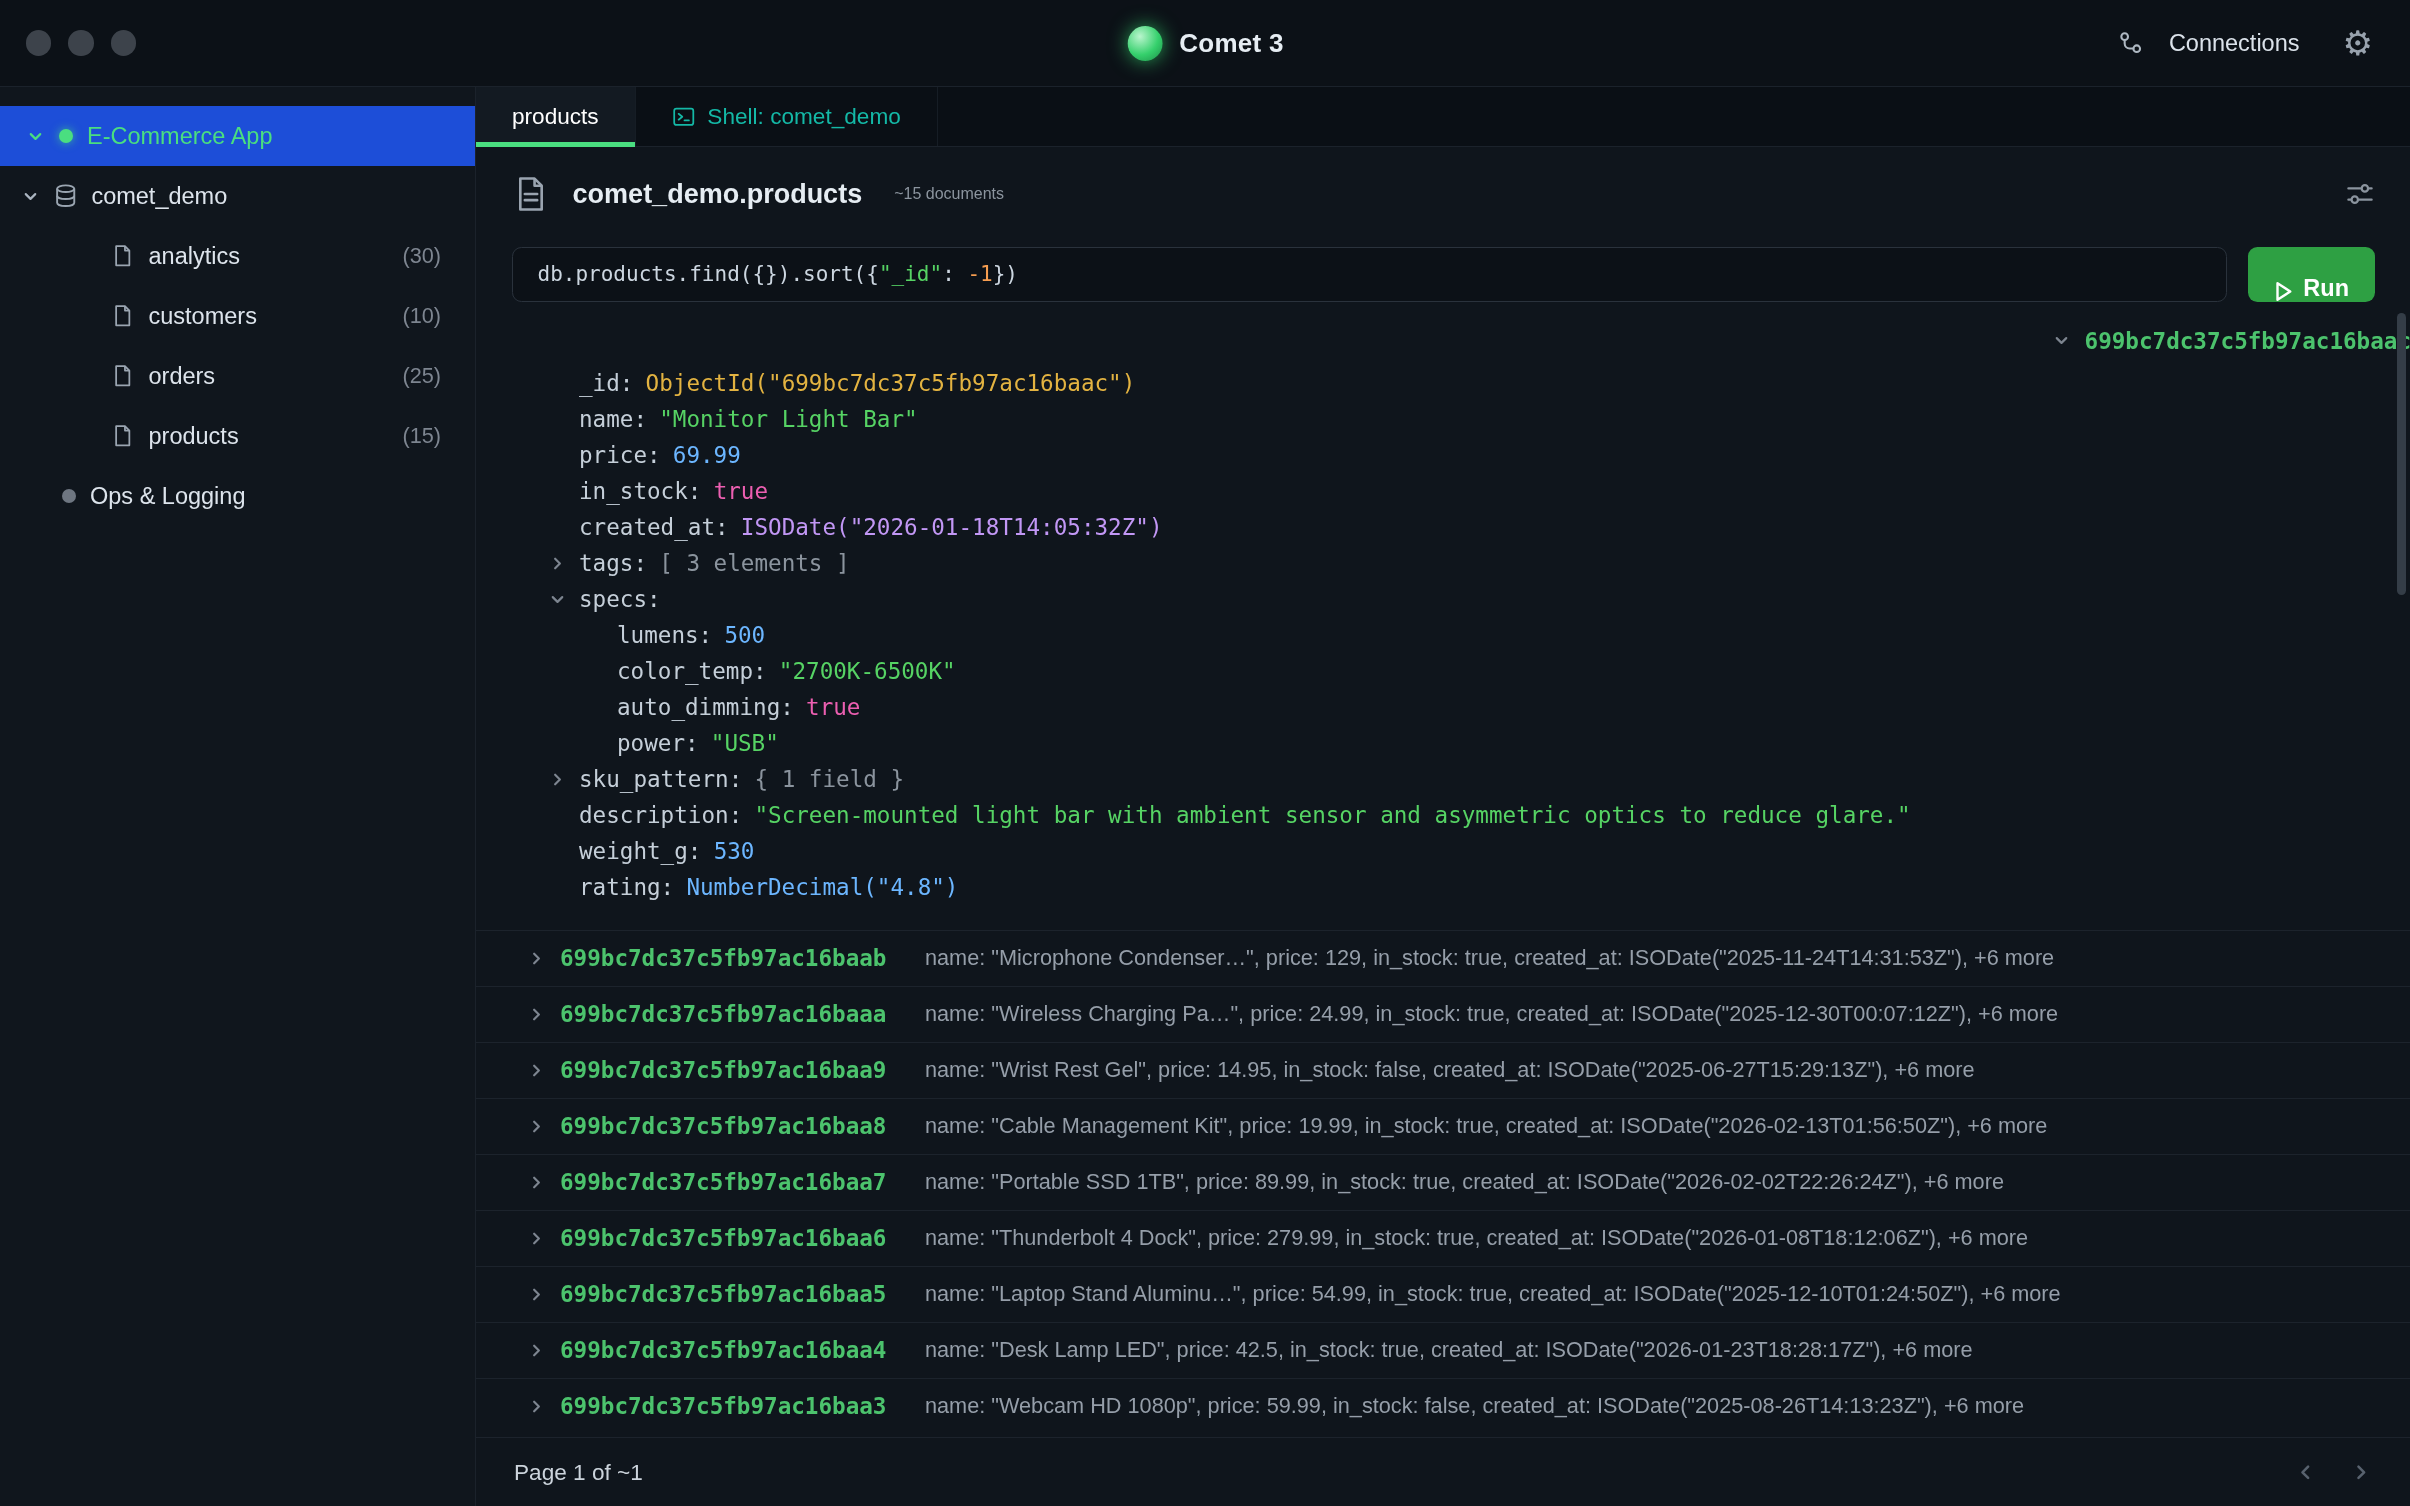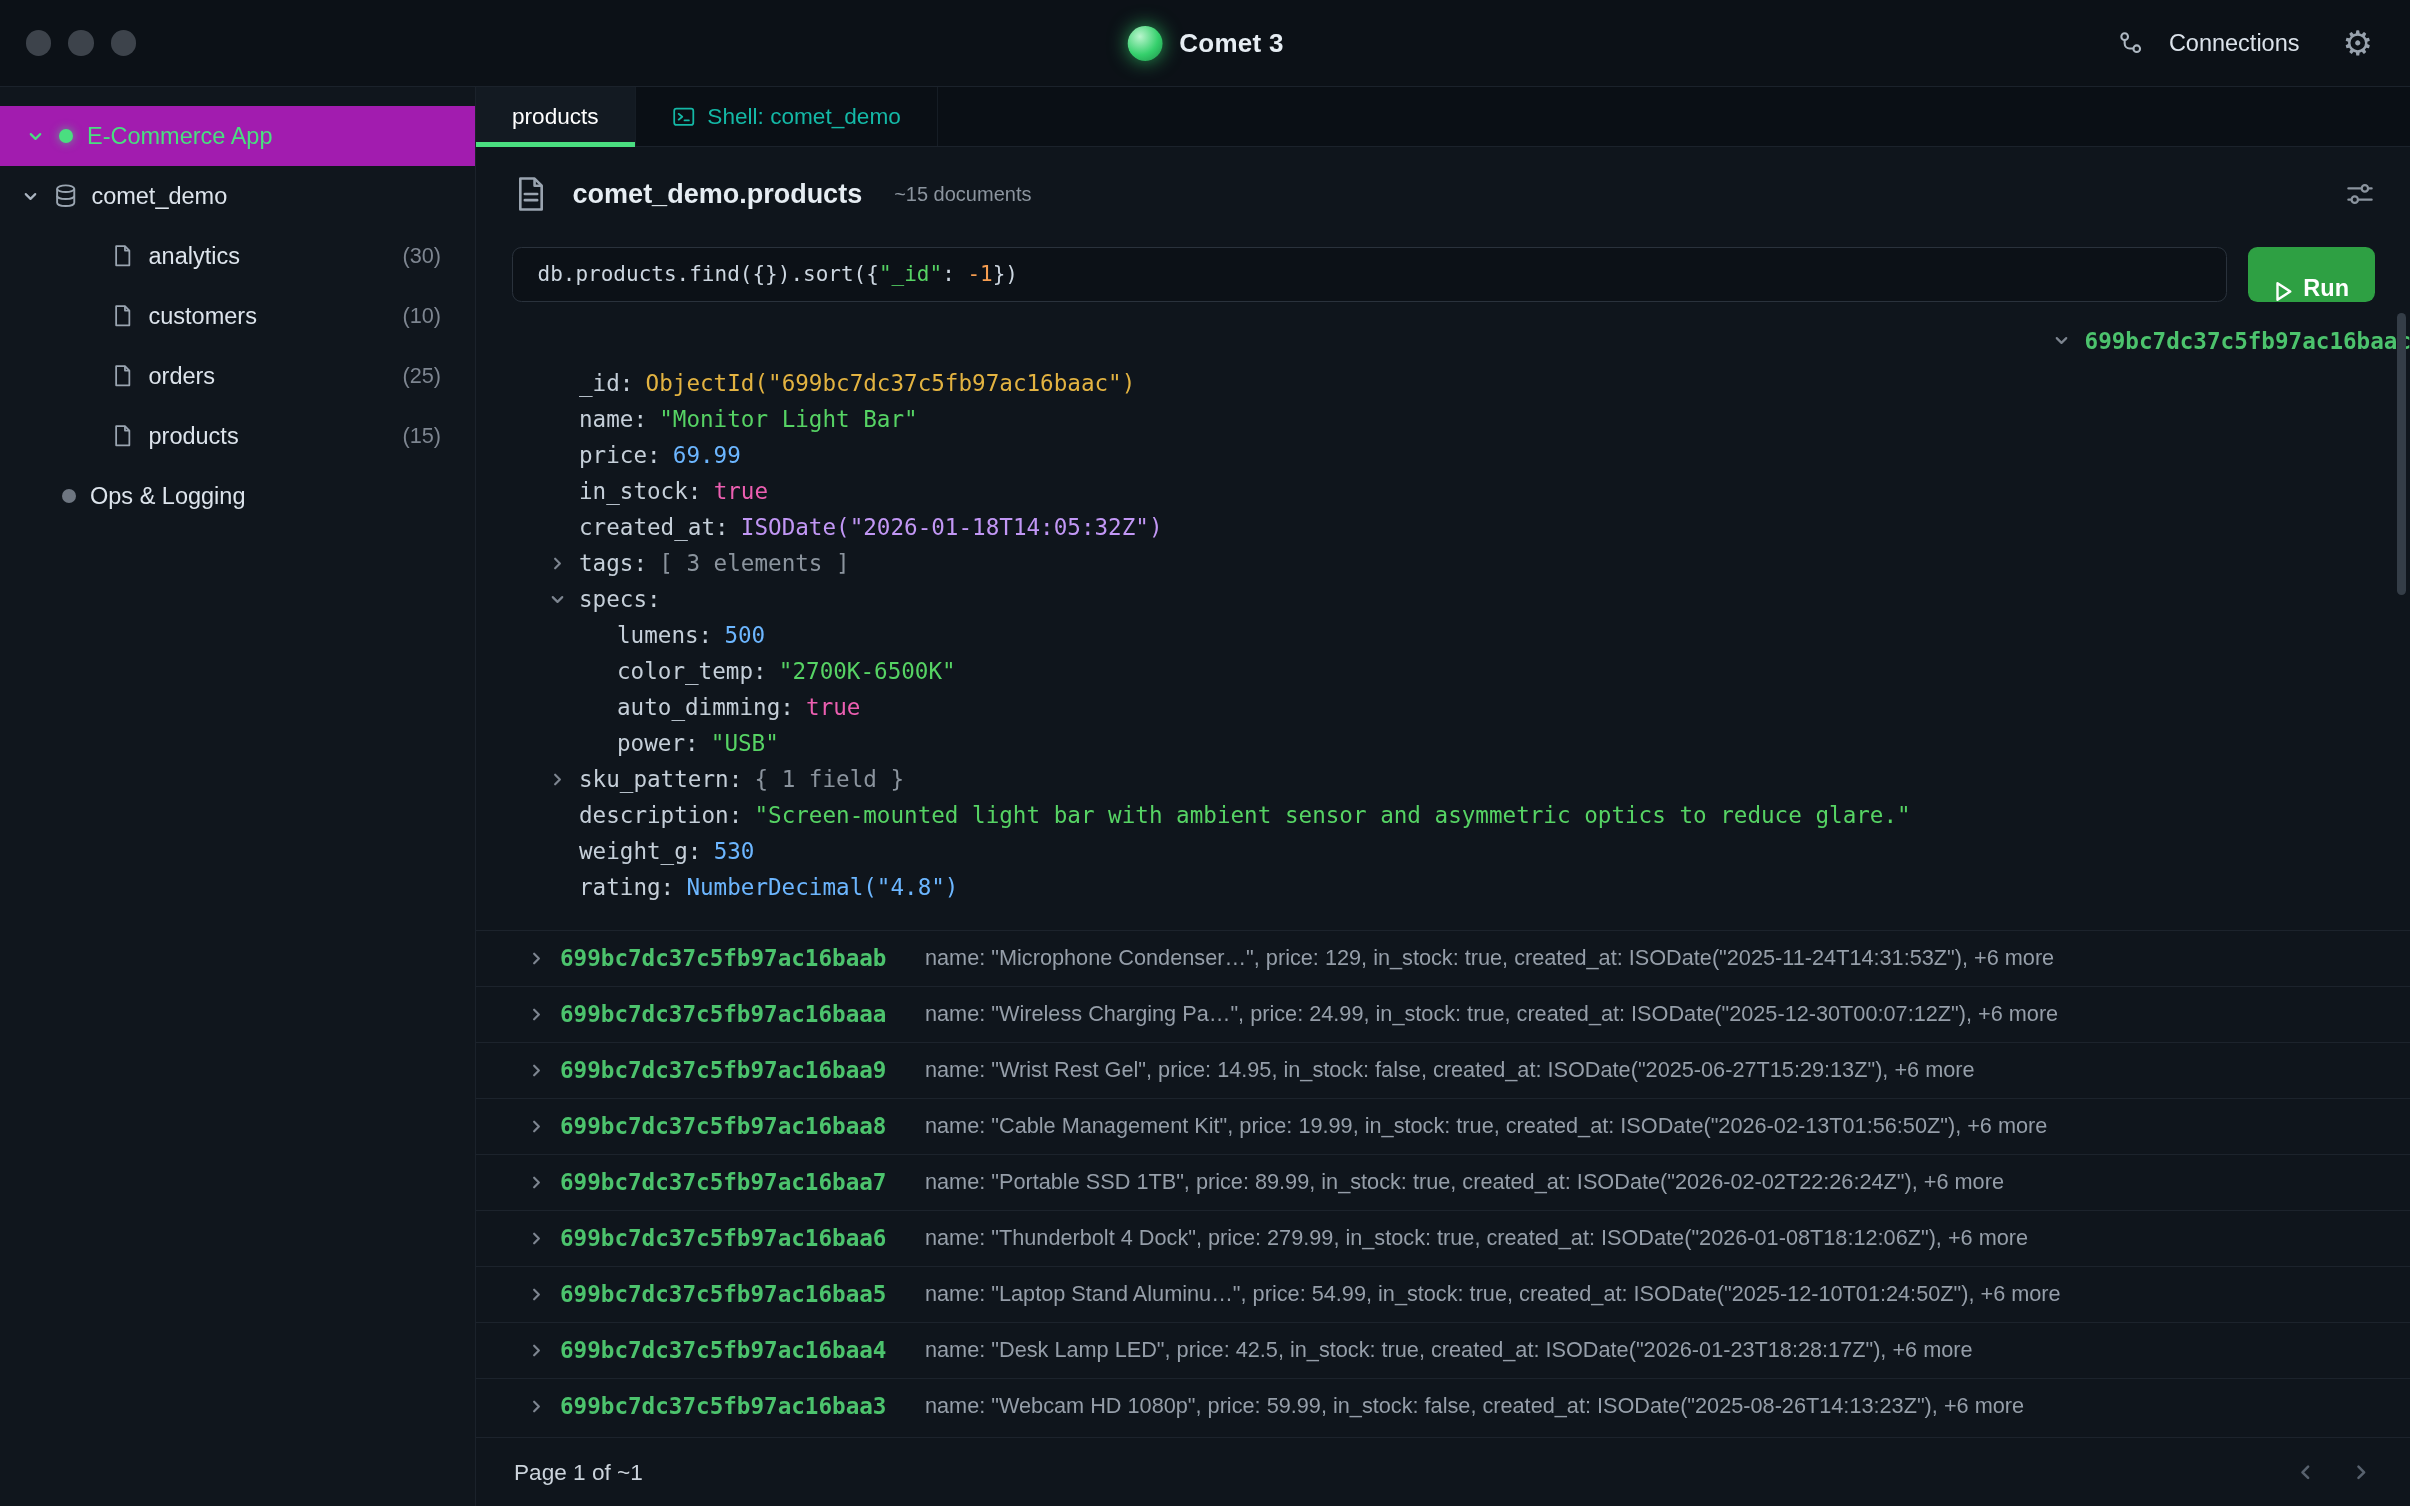--- a/index.html
+++ b/index.html
@@ -29,21 +29,21 @@
   .connections .icn { color:#aeb8c2; display:flex; }
   .gear { font-size:34px; color:#98a2ad; line-height:1; }
 
   
   .body { flex:1; display:flex; min-height:0; }
 
   
   .sidebar { flex:0 0 476px; background:#10161d; border-right:0.9px solid #1b222b; padding-top:19px; }
   .srow { height:60px; display:flex; align-items:center; font-size:23.5px; color:#dde4ec; }
   .srow .icn { display:flex; color:#9aa5b1; }
-  .srow-connection { padding-left:26px; gap:14px; background:#a21caf; color:var(--accent-green,#4ade80); }
+  .srow-connection { padding-left:26px; gap:14px; background:#1d4ed8; color:var(--accent-green,#4ade80); }
   .srow-connection .chev { color:var(--accent-green,#4ade80); }
   .dot { width:14px; height:14px; border-radius:50%; }
   .dot-green { background:var(--accent-green,#4ade80); box-shadow:0 0 9.4px rgba(74,222,128,.7); }
   .dot-gray { background:#6e7681; }
   .srow-database { padding-left:21px; gap:13px; }
   .srow-database .chev { color:#aab4c0; }
   .coll-row { padding-left:111px; padding-right:34px; gap:14px; }
   .coll-label { flex:1; }
   .coll-count { color:#7d8590; font-size:21.7px; }
   .srow-ops { padding-left:62px; gap:14px; }
@@ -61,21 +61,21 @@
   }
   .tab.active { background:#131a22; color:#ffffff; }
   .tab.active::after {
     content:""; position:absolute; left:0; right:0; bottom:-0.9px; height:4.7px;
     background:var(--accent-green,#3fb950);
   }
 
   .coll-header { flex:0 0 94px; display:flex; align-items:center; padding:0 36px; gap:22.6px; }
   .coll-header .icn { display:flex; color:#9aa4b0; }
   .coll-title { font-size:27px; font-weight:bold; }
-  .coll-sub { font-size:20px; color:#8b949e; margin-left:9.4px; }
+  .coll-sub { font-size:16px; color:#8b949e; margin-left:9.4px; }
   .header-actions { margin-left:auto; display:flex; color:#8b949e; }
 
   .query-row { flex:0 0 66px; display:flex; align-items:center; gap:21px; padding:0 36px; }
   .query-input {
     flex:1; height:55px; background:#0c1117; border:0.9px solid #2a323c; border-radius:9.4px;
     display:flex; align-items:center; padding:0 24.5px; white-space:pre;
     font-family:"DejaVu Sans Mono", monospace; font-size:21px; color:#ccd6e0; overflow:hidden;
   }
   .tok-plain  { color:#ccd6e0; }
   .tok-string { color:var(--value-string,#56d364); }

